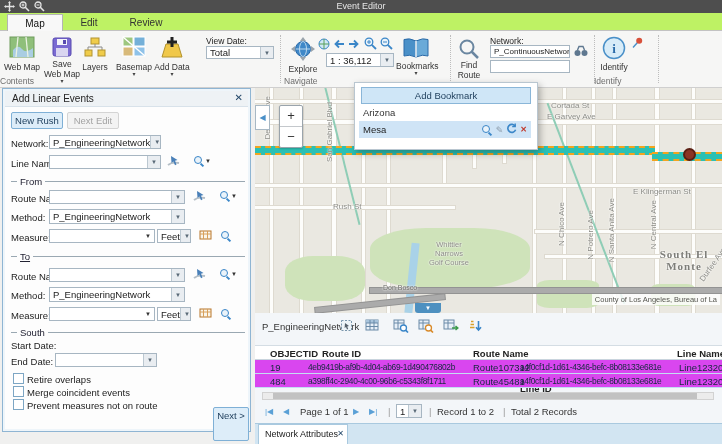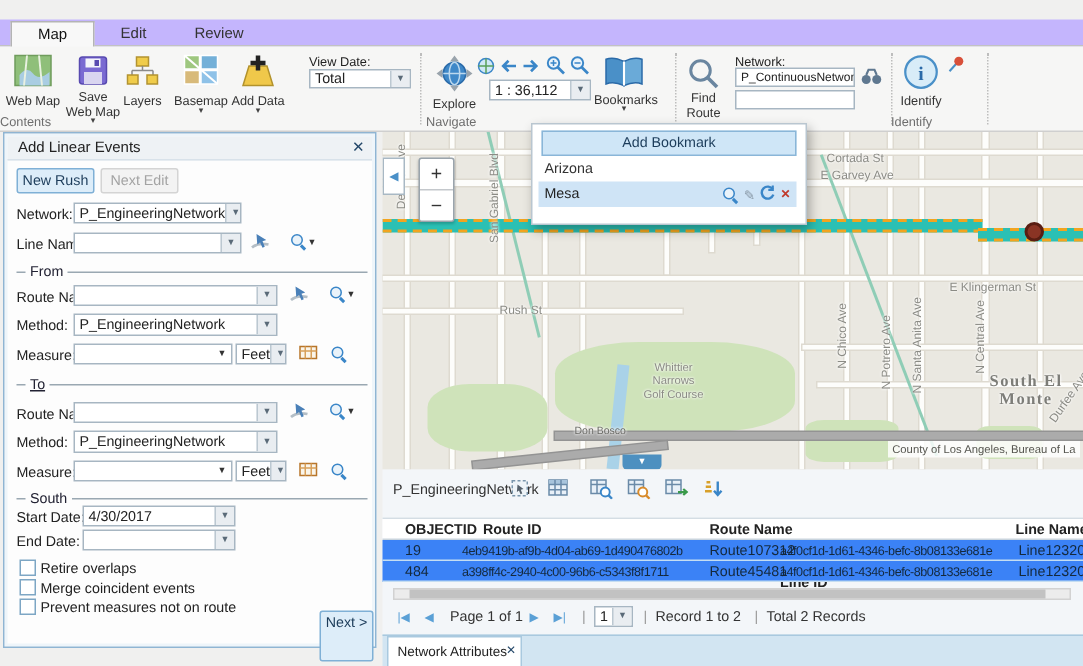--- a/index.html
+++ b/index.html
@@ -2,21 +2,21 @@
 <html><head>
 <meta charset="utf-8">
 <style>
   html,body{margin:0;padding:0;}
   #app{position:relative;width:722px;height:444px;background:#f0f0ef;font-family:"Liberation Sans",sans-serif;font-size:11px;color:#222;overflow:hidden;}
   .abs{position:absolute;}
   
   .titlebar{left:0;top:0;width:722px;height:13px;background:#4e4e4e;}
   .titletext{width:100%;text-align:center;color:#e6e6e6;font-size:9px;line-height:13px;}
   
-  .tabrow{left:0;top:13px;width:722px;height:18px;background:#c4b5fd;border-bottom:1px solid #c2c2c2;box-sizing:border-box;padding-left:20px;}
+  .tabrow{left:0;top:13px;width:722px;height:18px;background:#bef264;border-bottom:1px solid #c2c2c2;box-sizing:border-box;padding-left:20px;}
   .tab{position:absolute;top:1px;height:17px;line-height:17px;text-align:center;font-size:10px;color:#333;}
   .tab.active{background:#f8f8f8;border:1px solid #b4b4b4;border-bottom:none;color:#111;}
   
   .ribbon{left:0;top:31px;width:722px;height:57px;background:#f6f6f5;border-bottom:1px solid #cfcfcf;box-sizing:border-box;}
   .rsep{position:absolute;top:4px;height:48px;border-left:1px dotted #bdbdbd;}
   .rbtn-label{position:absolute;font-size:8.5px;color:#333;text-align:center;white-space:nowrap;}
   .grouplabel{position:absolute;top:45px;font-size:8.5px;color:#6d6d6d;text-align:left;}
   .caret{font-size:6px;color:#444;line-height:5px;}
   
   .sel{position:absolute;background:#fff;border:1px solid #a7b6c2;box-sizing:border-box;display:flex;align-items:center;font-size:9.5px;color:#222;padding-left:3px;overflow:hidden;}
@@ -55,38 +55,54 @@
   .popup{position:absolute;left:354px;top:82px;width:182px;height:66px;background:#fff;border:1px solid #b9c6d0;box-shadow:2px 3px 7px rgba(0,0,0,.3);z-index:30;}
   .pop-add{position:absolute;left:6px;top:4px;width:168px;height:15px;background:#cfe6f7;border:1px solid #8ab6d8;text-align:center;font-size:9.5px;line-height:15px;color:#1c3c5a;}
   .pop-item{position:absolute;font-size:9.5px;color:#333;text-align:right;}
   .pop-sel{position:absolute;left:4px;top:38px;width:172px;height:17px;background:#cfe4f6;display:flex;align-items:center;font-size:9.5px;color:#222;padding:0 4px;box-sizing:border-box;}
   
   .tbl-wrap{left:255px;top:313px;width:467px;height:110px;background:#f3f6f9;}
   .tbl-toolbar-label{position:absolute;left:7px;top:8px;font-size:9.5px;color:#333;}
   .tb-ic{position:absolute;top:6px;width:16px;height:15px;}
   .thead{position:absolute;left:0;top:32px;width:467px;height:15px;background:#fff;border-top:1px solid #d4dde4;border-bottom:1px solid #c9d4dd;box-sizing:border-box;}
   .th{position:absolute;top:2px;font-size:9.5px;font-weight:bold;color:#222;white-space:nowrap;}
-  .trow{position:absolute;left:0;width:467px;height:14px;background:#3b82f6;border-bottom:1px solid #c4ddf2;box-sizing:border-box;}
+  .trow{position:absolute;left:0;width:467px;height:14px;background:#d946ef;border-bottom:1px solid #c4ddf2;box-sizing:border-box;}
   .td{position:absolute;top:2px;font-size:9.5px;color:#14293d;white-space:nowrap;}
   .td.guid{font-size:8.4px;letter-spacing:-0.3px;}
   .hscroll{position:absolute;left:7px;top:79px;width:452px;height:8px;background:#ececec;border:1px solid #d2d2d2;box-sizing:border-box;}
   .hthumb{position:absolute;left:10px;top:0px;width:424px;height:6px;background:#c2c2c2;}
   .pgrow{position:absolute;left:0;top:90px;width:467px;height:18px;font-size:9.5px;color:#333;}
   .pgic{position:absolute;color:#5aa0d6;font-size:8px;top:4px;}
   .pgtxt{position:absolute;top:3px;white-space:nowrap;}
   .tabstrip{left:255px;top:423px;width:467px;height:21px;background:#d2e5f2;border-top:1px solid #a9c9df;box-sizing:border-box;}
   .btab{position:absolute;left:3px;top:0px;width:90px;height:20px;background:#fff;border:1px solid #a9c9df;border-bottom:none;box-sizing:border-box;}
   .attrib{position:absolute;background:rgba(255,255,255,.82);color:#55554f;font-size:7.5px;padding:1px 3px;white-space:nowrap;}
   .icbox{position:absolute;}
 </style>
 </head>
 <body>
 
 <div id="app">
 
+  <div class="abs titlebar">
+    <span class="abs icbox" style="left:4px;top:1px;"><svg width="11" height="11">
+          <path d="M5.5 0 L7 2 H6.2 V4.7 H9 V3.9 L11 5.5 L9 7.1 V6.3 H6.2 V9 H7 L5.5 11 L4 9 H4.8 V6.3 H2 V7.1 L0 5.5 L2 3.9 V4.7 H4.8 V2 H4 Z" fill="#e3e3e3"></path>
+        </svg></span>
+    <span class="abs icbox" style="left:19px;top:1px;"><svg width="11" height="11">
+          <circle cx="4" cy="4" r="3" fill="none" stroke="#e3e3e3" stroke-width="1.3"></circle>
+          <path d="M6.3 6.3 L10 10" stroke="#e3e3e3" stroke-width="1.6"></path>
+          <path d="M2.5 4 H5.5 M4 2.5 V5.5" stroke="#e3e3e3" stroke-width="1"></path>
+        </svg></span>
+    <span class="abs icbox" style="left:34px;top:1px;"><svg width="11" height="11">
+          <circle cx="4" cy="4" r="3" fill="none" stroke="#e3e3e3" stroke-width="1.3"></circle>
+          <path d="M6.3 6.3 L10 10" stroke="#e3e3e3" stroke-width="1.6"></path>
+          <path d="M2.5 4 H5.5" stroke="#e3e3e3" stroke-width="1"></path>
+        </svg></span>
+    <div class="titletext">Event Editor</div>
+  </div>
 
   <div class="abs tabrow">
     <div class="tab active" style="left:7px;width:54px;">Map</div>
     <div class="tab" style="left:64px;width:50px;">Edit</div>
     <div class="tab" style="left:118px;width:56px;">Review</div>
   </div>
 
   <div class="abs ribbon">
 
     <span class="abs icbox" style="left:9px;top:5px;"><svg width="26" height="22">
@@ -399,24 +415,20 @@
           <rect x="1" y="2" width="11" height="8" fill="#faf5ea" stroke="#b8762a"></rect>
           <path d="M1 5 H12 M4.5 2 V10 M8.5 2 V10" stroke="#d8a05a"></path>
         </svg></span>
     <span class="abs" style="left:217px;top:219px;"><span class="magcss"></span></span>
 
     <div class="fsep" style="left:8px;top:238px;">
         <span>South</span>
       </div>
 
     <div class="flabel" style="left:8px;top:251px;">Start Date:</div>
-    <div class="sel" style="left:52px;top:248px;width:102px;height:14px;">
-      <span>4/30/2017</span>
-      <span class="db">▼</span>
-    </div>
     <div class="flabel" style="left:8px;top:267px;">End Date:</div>
     <div class="sel" style="left:52px;top:264px;width:102px;height:14px;">
         <span class="db">▼</span>
       </div>
 
     <div class="chk" style="left:10px;top:284px;"></div>
     <div class="flabel" style="left:24px;top:285px;">Retire overlaps</div>
     <div class="chk" style="left:10px;top:297px;"></div>
     <div class="flabel" style="left:24px;top:298px;">Merge coincident events</div>
     <div class="chk" style="left:10px;top:310px;"></div>

